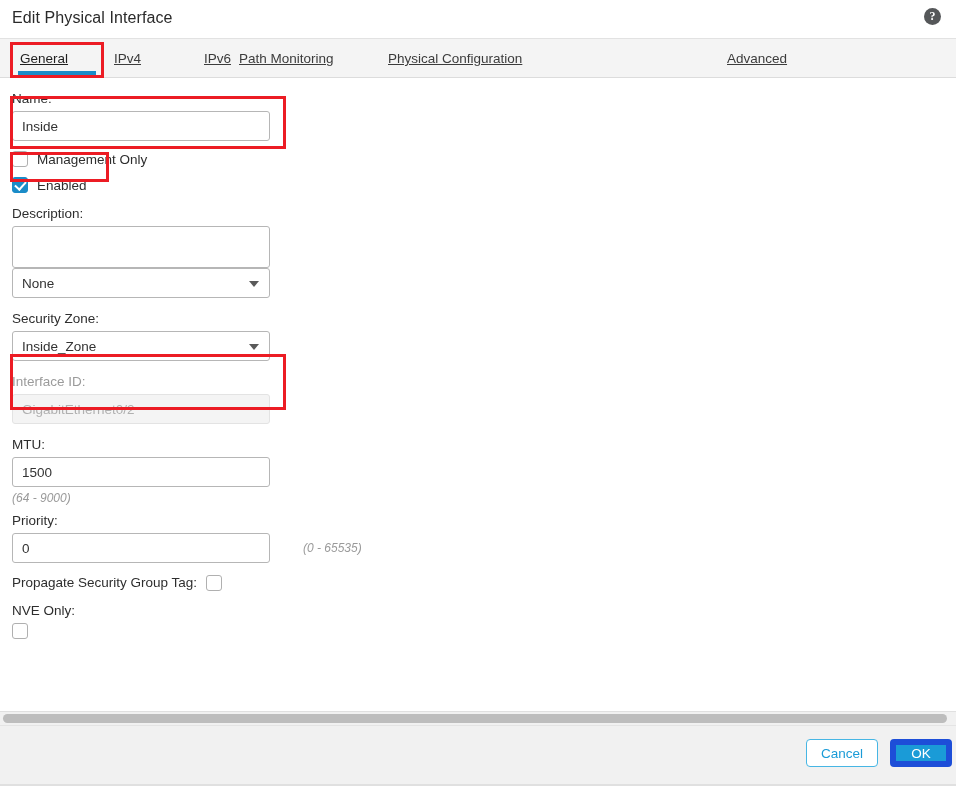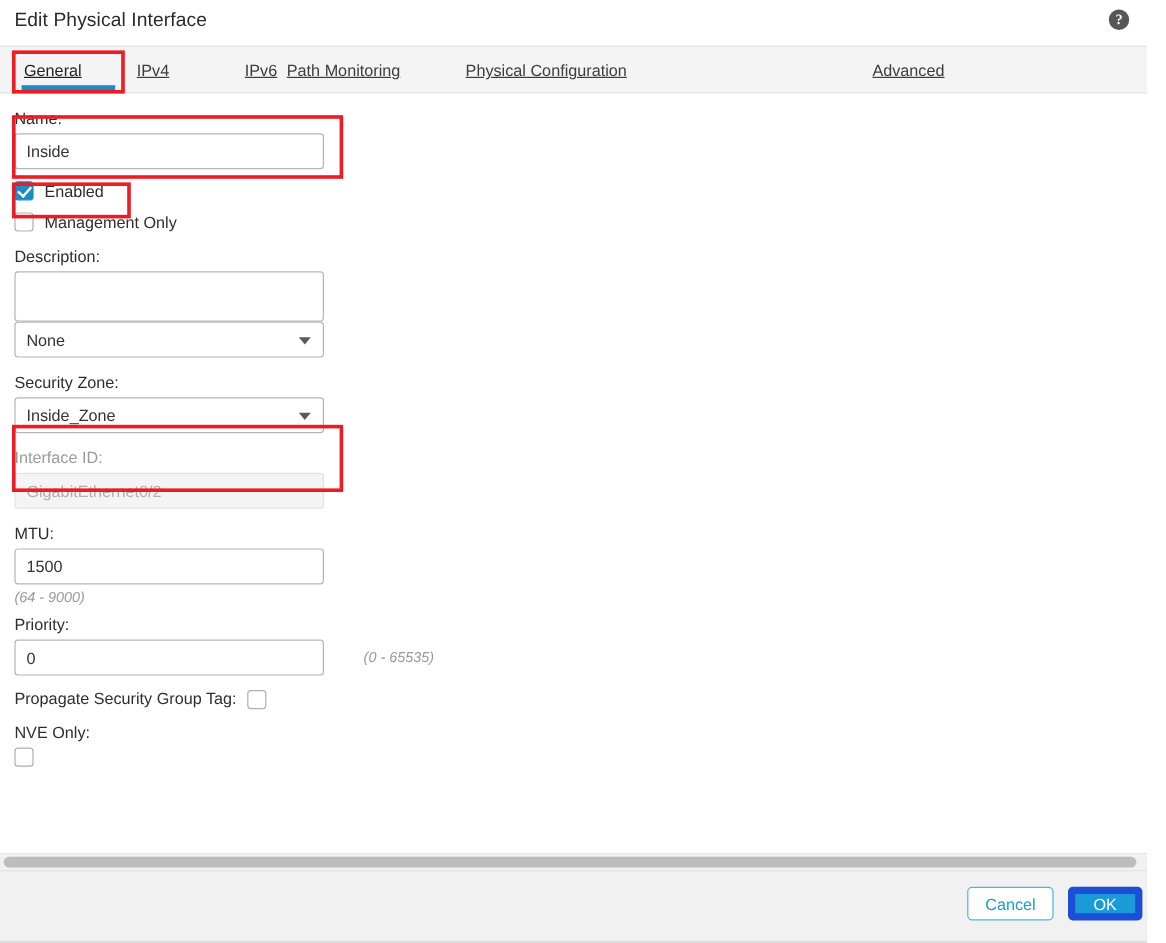--- a/index.html
+++ b/index.html
@@ -208,27 +208,27 @@
     </div>
   </div>
 
   <div class="content">
     <div class="form">
 
       <div class="lbl">Name:</div>
       <input class="field" type="text" value="Inside" style="">
 
       <div class="cbrow" style="margin-top:10px;">
+        <div class="cb"></div>
+        <span class="cb-label">Management Only</span>
+      </div>
+
+      <div class="cbrow" style="margin-top:10px;">
         <div class="cb checked"></div>
         <span class="cb-label">Enabled</span>
-      </div>
-
-      <div class="cbrow" style="margin-top:10px;">
-        <div class="cb"></div>
-        <span class="cb-label">Management Only</span>
       </div>
 
       <div class="lbl" style="margin-top:12px;">Description:</div>
       <input class="field tall" type="text" value="" style="">
 
       <div class="select-wrap">
         <input class="field" type="text" readonly="" value="None" style="">
         <span class="caret"></span>
       </div>
 

